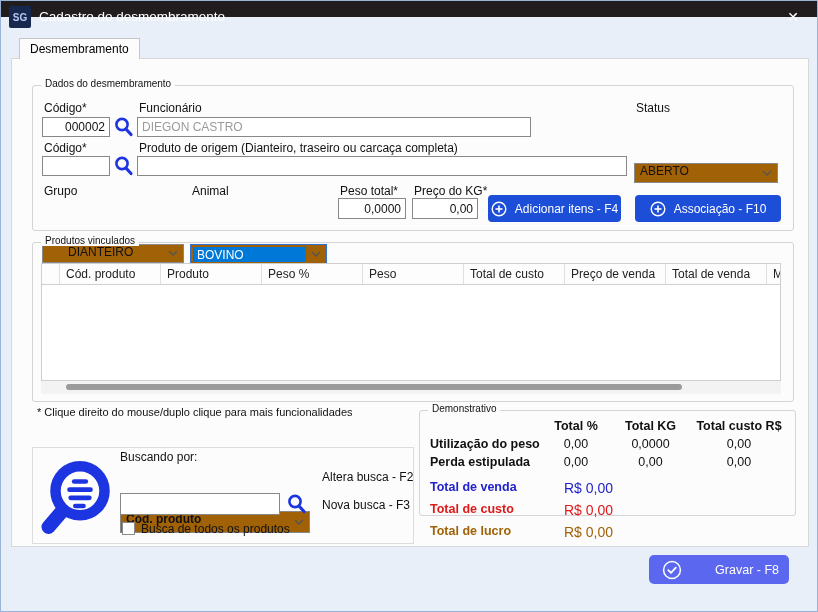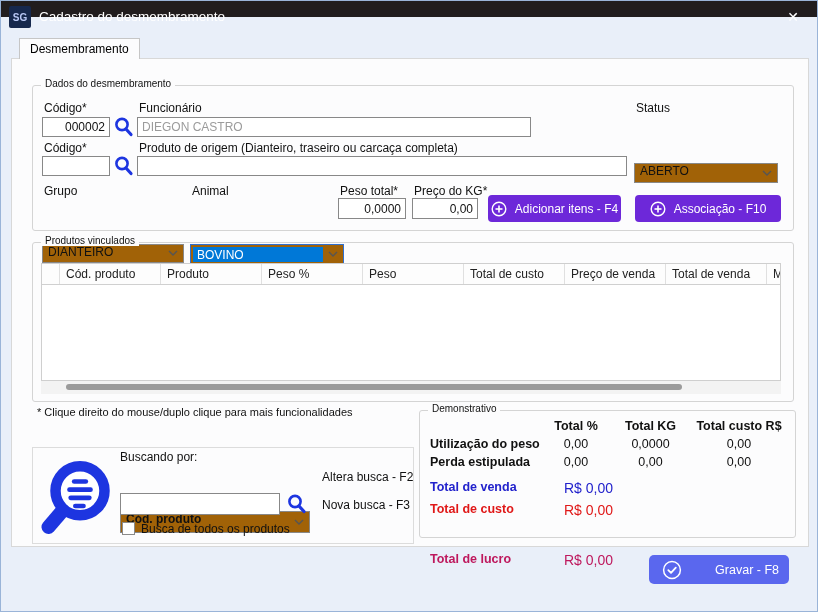--- a/index.html
+++ b/index.html
@@ -29,21 +29,21 @@
   .tbox.num { text-align:right; }
   .tbox.disabled { color:#9b9b9b; }
 
   .combo { position:absolute; border:1px solid #888; background:#a16207; display:flex; align-items:flex-start;margin-top:46px; }
   .combo .cval { flex:1; font-size:12px; padding:0 5px; color:#111; white-space:nowrap; overflow:hidden; }
   .combo .chev { width:20px; height:100%; display:flex; align-items:center; justify-content:center; }
   .combo.focused { border-color:#2f6fd0; }
   .combo.focused .cval { background:#0078d7; color:#fff; margin:2px 0 2px 2px; padding:1px 4px; height:calc(100% - 4px); display:flex; align-items:center; }
   .combo .cval.bold { font-weight:bold; }
 
-  .btn-blue { position:absolute; background:#6d28d9; color:#fff; border:none; border-radius:4px; font-size:12px;
+  .btn-blue { position:absolute; background:#1d4ed8; color:#fff; border:none; border-radius:4px; font-size:12px;
               font-family:"Liberation Sans", sans-serif; display:flex; align-items:center; justify-content:center; gap:8px; cursor:pointer; }
   .btn-gravar { position:absolute; background:#5a67ee; color:#fff; border:none; border-radius:5px; font-size:12.5px;
               font-family:"Liberation Sans", sans-serif; display:flex; align-items:center; cursor:pointer; }
 
   
   .grid { position:absolute; left:29px; top:204px; width:740px; height:118px; border:1px solid #cfcfcf; background:#fff; overflow:hidden; }
   .grid-header { display:flex; height:21px; background:#fdfdfd; border-bottom:1px solid #d0d0d0; }
   .gh-cell { border-right:1px solid #e0e0e0; font-size:12px; color:#222; line-height:20px; padding-left:6px;
              white-space:nowrap; overflow:hidden; flex:0 0 auto; }
   .grid-body { height:96px; background:#fff; }
@@ -60,21 +60,21 @@
   .demo-grid { position:absolute; left:6px; top:8px; width:365px; display:grid;
                grid-template-columns:118px 64px 85px 92px; }
   .demo-grid .hdr { font-weight:bold; font-size:12.5px; color:#111; text-align:center; padding-bottom:3px; }
   .demo-grid .rlabel { font-weight:bold; font-size:12.5px; color:#111; padding:1px 0 3px 4px; white-space:nowrap; }
   .demo-grid .rval { font-size:12.5px; color:#111; text-align:center; padding:1px 0 3px 0; }
   .demo-grid .spacer { height:6px; grid-column:1 / 5; }
   .demo-grid .tlabel { font-weight:bold; font-size:12.5px; padding:2px 0 4px 4px; white-space:nowrap; }
   .demo-grid .tval { font-size:14px; grid-column:2 / 5; padding:2px 0 4px 20px; }
   .venda { color:#2222cc; }
   .custo { color:#e01818; }
-  .lucro { color:#be185d;margin-top:28px; }
+  .lucro { color:#a16207; }
 </style>
 </head>
 <body>
 
 <div class="window">
 
   <div class="titlebar">
     <div class="app-icon">SG</div>
     <div class="title-text">Cadastro do desmembramento</div>
     <div class="close-btn">✕</div>
@@ -108,30 +108,30 @@
     <span class="lbl" style="left:32px; top:82px;">Código*</span>
     <input class="tbox num" style="left: 30px; top: 97px; width: 68px; height: 20px;" value="">
     <svg style="position:absolute; left:101px; top:96px;" width="22" height="22" viewBox="0 0 22 22">
       <circle cx="9" cy="8.5" r="5.6" fill="none" stroke="#1d35e0" stroke-width="2.6"></circle>
       <line x1="13.2" y1="13.2" x2="18" y2="18.5" stroke="#1d35e0" stroke-width="3.2" stroke-linecap="round"></line>
     </svg>
     <span class="lbl" style="left:127px; top:82px;">Produto de origem (Dianteiro, traseiro ou carcaça completa)</span>
     <input class="tbox" style="left: 125px; top: 97px; width: 490px; height: 20px;" value="">
 
     <span class="lbl" style="left:32px; top:125px;">Grupo</span>
-    <div class="combo" style="left:30px; top:139px; width:142px; height:19px;">
+    <div class="combo" style="left:30px; top:139px; width:142px; height:19px;padding-left:20px;">
       <span class="cval">DIANTEIRO</span>
       <span class="chev">
         <svg width="10" height="7" viewBox="0 0 10 7">
             <polyline points="1,1 5,5 9,1" fill="none" stroke="#555" stroke-width="1.4"></polyline>
           </svg>
       </span>
     </div>
     <span class="lbl" style="left:180px; top:125px;">Animal</span>
-    <div class="combo focused" style="left:178px; top:139px; width:154px; height:21px;">
+    <div class="combo focused" style="left:178px; top:139px; width:137px; height:21px;">
       <span class="cval">BOVINO</span>
       <span class="chev">
         <svg width="10" height="7" viewBox="0 0 10 7">
             <polyline points="1,1 5,5 9,1" fill="none" stroke="#555" stroke-width="1.4"></polyline>
           </svg>
       </span>
     </div>
     <span class="lbl" style="left:328px; top:125px;">Peso total*</span>
     <input class="tbox num" style="left: 326px; top: 139px; width: 68px; height: 21px;" value="0,0000">
     <span class="lbl" style="left:402px; top:125px;">Preço do KG*</span>
@@ -198,21 +198,21 @@
     <span class="lbl" style="left:310px; top:411px;">Altera busca - F2</span>
     <input class="tbox" style="left: 108px; top: 434px; width: 160px; height: 22px;" value="">
     <svg style="position:absolute; left:274px; top:434px;" width="22" height="22" viewBox="0 0 22 22">
       <circle cx="9" cy="8.5" r="5.6" fill="none" stroke="#1d35e0" stroke-width="2.6"></circle>
       <line x1="13.2" y1="13.2" x2="18" y2="18.5" stroke="#1d35e0" stroke-width="3.2" stroke-linecap="round"></line>
     </svg>
     <span class="lbl" style="left:310px; top:439px;">Nova busca - F3</span>
     <div class="checkbox" style="left:110px; top:463px;"></div>
     <span class="lbl" style="left:129px; top:463px;">Busca de todos os produtos</span>
 
-    <div class="groupbox" style="left:407px; top:351px; width:377px; height:128px;padding-left:21px;">
+    <div class="groupbox" style="left:407px; top:351px; width:377px; height:106px;padding-left:21px;">
       <span class="legend">Demonstrativo</span>
       <div class="demo-grid">
         <div class="hdr"></div>
         <div class="hdr">Total %</div>
         <div class="hdr">Total KG</div>
         <div class="hdr">Total custo R$</div>
 
         <div class="rlabel">Utilização do peso</div>
         <div class="rval">0,00</div>
         <div class="rval">0,0000</div>

